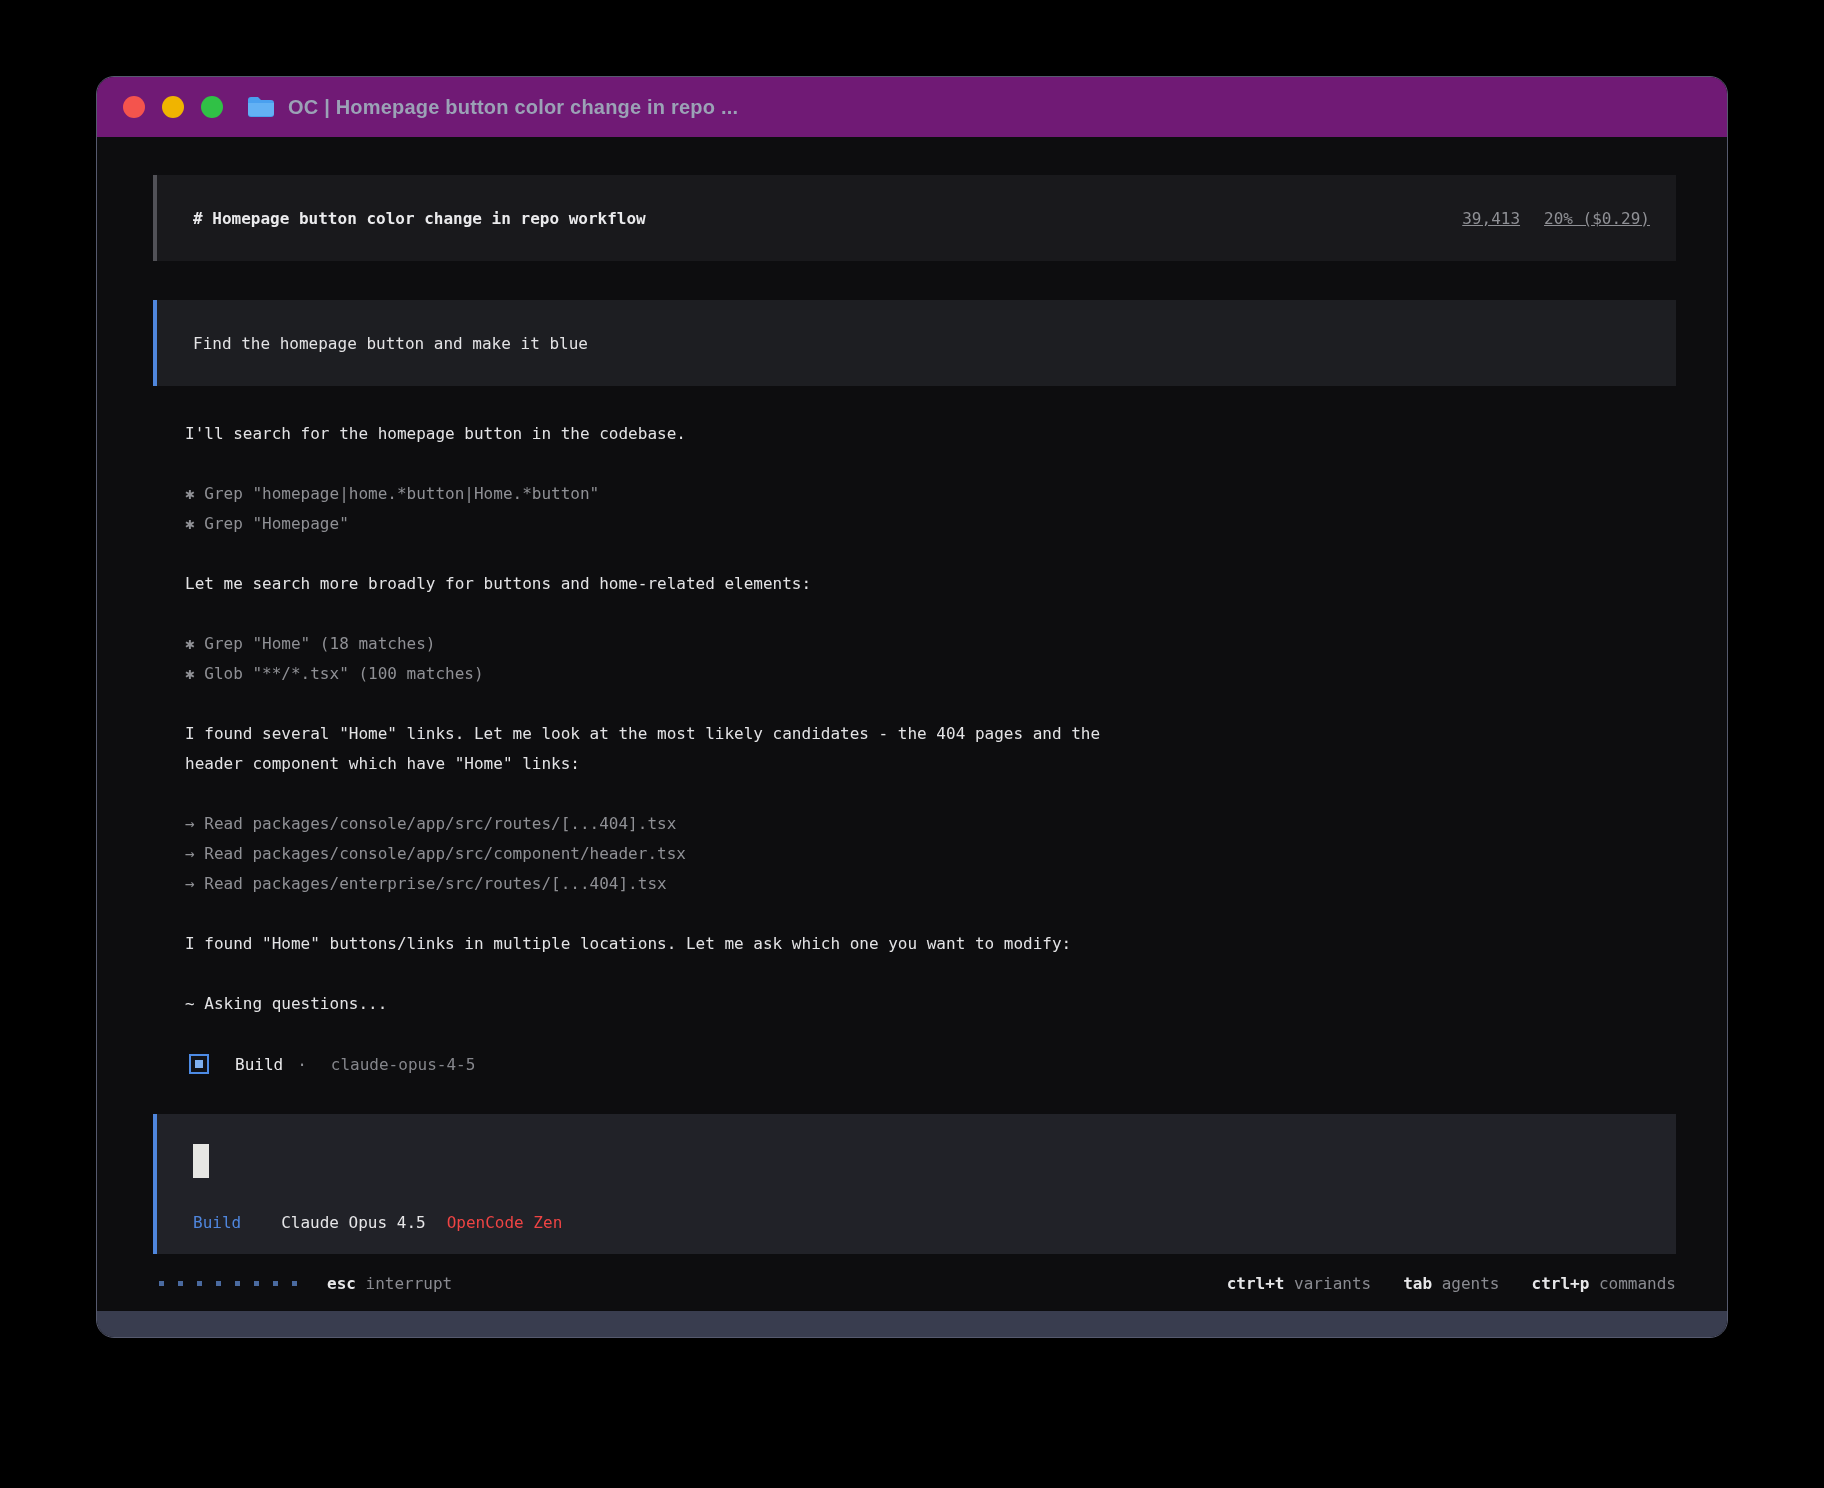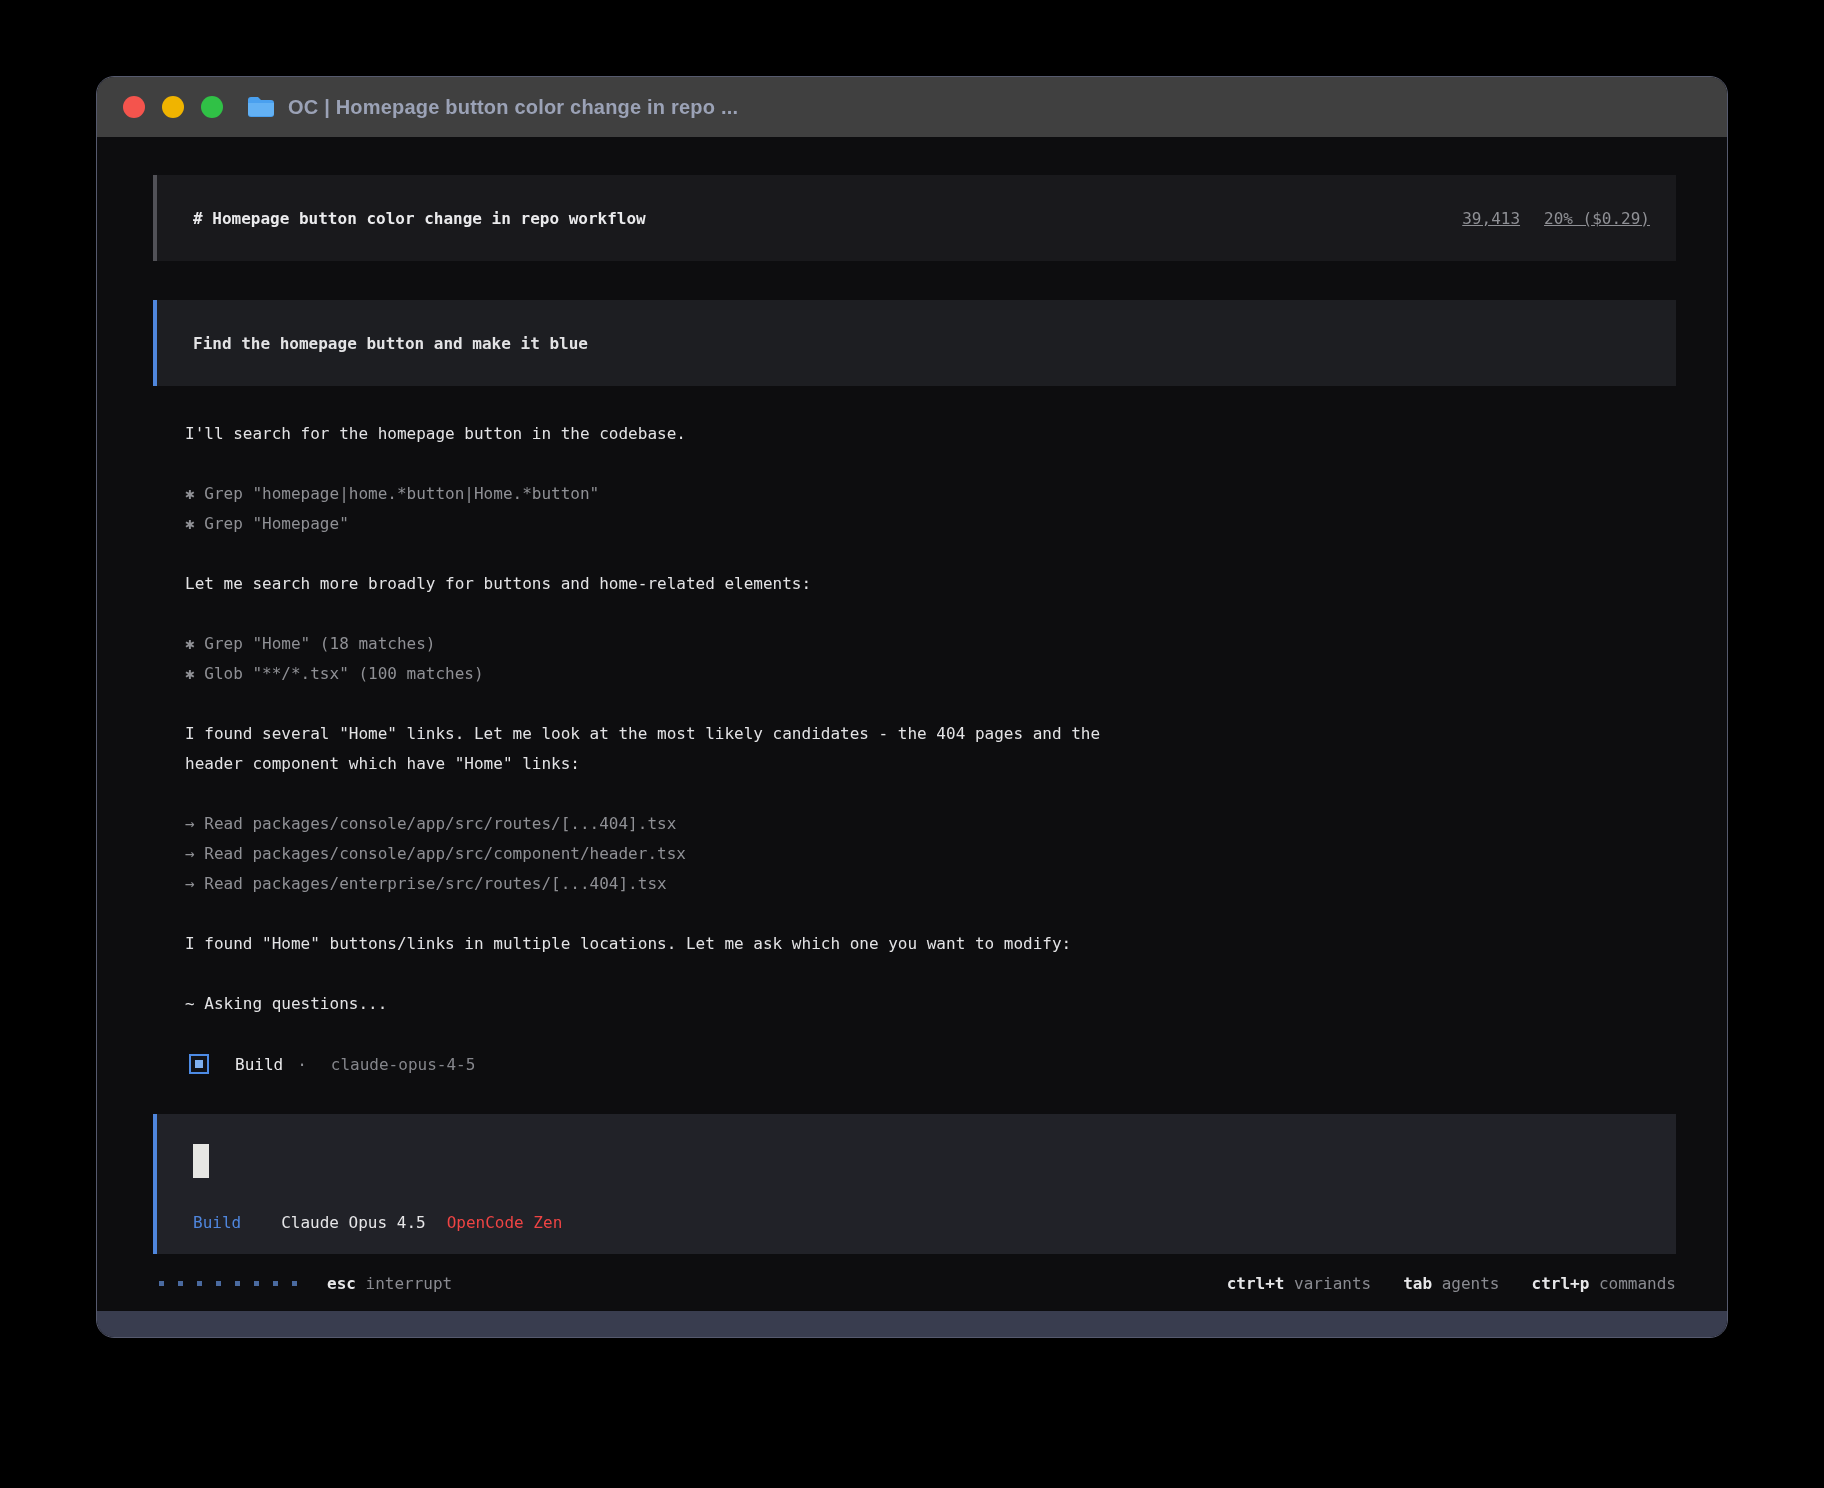--- a/index.html
+++ b/index.html
@@ -7,21 +7,21 @@
   body { position:relative; font-family:"DejaVu Sans Mono", monospace; }
 
   .window {
     position:absolute; left:96px; top:76px; width:1632px; height:1262px;
     border-radius:18px; background:#0d0d0f; border:1px solid #565a6e;
     display:flex; flex-direction:column; overflow:hidden;
   }
 
   
   .titlebar {
-    height:60px; flex:0 0 60px; background:#404040;
+    height:60px; flex:0 0 60px; background:#701a75;
     display:flex; align-items:center; padding-left:26px;
   }
   .lights { display:flex; gap:17px; align-items:center; }
   .light { width:22px; height:22px; border-radius:50%; display:inline-block; }
   .light.red    { background:#f4544d; }
   .light.yellow { background:#f0b400; }
   .light.green  { background:#30c146; }
   .folder { margin-left:24px; display:flex; align-items:center; }
   .titletext {
     margin-left:13px; font-family:"Liberation Sans", sans-serif;
@@ -40,21 +40,21 @@
     height:86px; display:flex; align-items:center; justify-content:space-between;
     background:#19191c; border-left:4px solid #515157;
     padding:0 26px 0 36px; margin-bottom:39px;
   }
   .h-title { font-weight:bold; color:#eaeaec; white-space:pre; }
   .h-stats { display:flex; gap:24px; color:#8f9095; white-space:pre;text-decoration:underline; }
 
   .ublock {
     height:86px; display:flex; align-items:center;
     background:#1d1e22; border-left:4px solid #4f86dd;
-    padding:0 36px; margin-bottom:33px; color:#e3e3e5; white-space:pre;font-weight:bold;
+    padding:0 36px; margin-bottom:33px; color:#e3e3e5; white-space:pre;
   }
 
   .conversation { margin-left:32px; }
   .block { margin-bottom:30px; }
   .block.text .line { color:#e3e3e5; }
   .block.tool .line { color:#8f9095; }
 
   .agent-row { margin-left:36px; height:30px; display:flex; align-items:center; }
   .agent-icon {
     width:20px; height:20px; border:2px solid #4d8be5; background:#101218;

